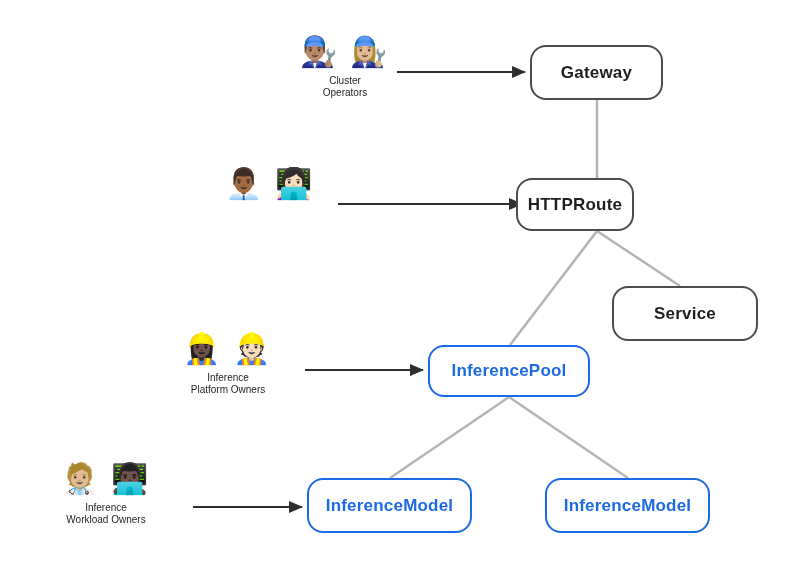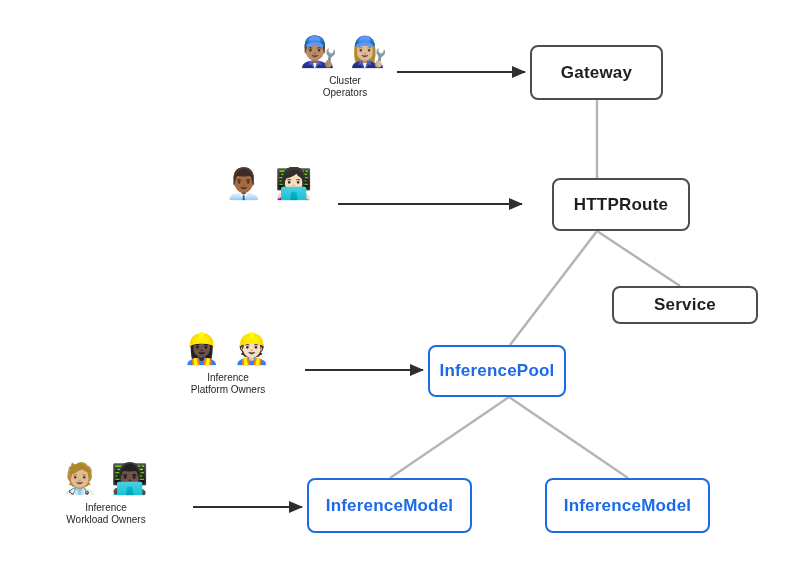--- a/index.html
+++ b/index.html
@@ -24,21 +24,21 @@
   .connector { stroke: var(--connector, #b5b5b5); stroke-width: 2.5; fill: none; }
   .arrow-line { stroke: var(--arrow, #2f2f2f); stroke-width: 2.2; fill: none; }
   .arrow-head { fill: var(--arrow, #2f2f2f); }
 
   .node {
     position: absolute;
     display: flex;
     align-items: center;
     justify-content: center;
     background: #ffffff;
-    border-radius: 8px;
+    border-radius: 16px;
     font-size: 17px;
     font-weight: 700;
     letter-spacing: 0.2px;
     box-sizing: border-box;
   }
   .node.dark {
     border: 2.5px solid var(--dark-border, #4d4d4d);
     color: var(--dark-text, #1f1f1f);
   }
   .node.blue {
@@ -111,29 +111,29 @@
   <div class="persona" style="left:26px; top:461px;">
     <div class="emojis">🧑🏼‍⚕️ 👨🏿‍💻</div>
     <div class="plabel">Inference
 Workload Owners</div>
   </div>
 
   <div class="node dark" style="left:530px; top:45px;  width:133px; height:55px;">
     <span>Gateway</span>
   </div>
 
-  <div class="node dark" style="left:552px; top:178px; width:138px; height:53px;">
+  <div class="node dark" style="left:516px; top:178px; width:118px; height:53px;">
     <span>HTTPRoute</span>
   </div>
 
-  <div class="node dark" style="left:612px; top:286px; width:146px; height:38px;">
+  <div class="node dark" style="left:612px; top:286px; width:146px; height:55px;">
     <span>Service</span>
   </div>
 
-  <div class="node blue" style="left:428px; top:345px; width:138px; height:52px;">
+  <div class="node blue" style="left:428px; top:345px; width:162px; height:52px;">
     <span>InferencePool</span>
   </div>
 
   <div class="node blue" style="left:307px; top:478px; width:165px; height:55px;">
     <span>InferenceModel</span>
   </div>
 
   <div class="node blue" style="left:545px; top:478px; width:165px; height:55px;">
     <span>InferenceModel</span>
   </div>

